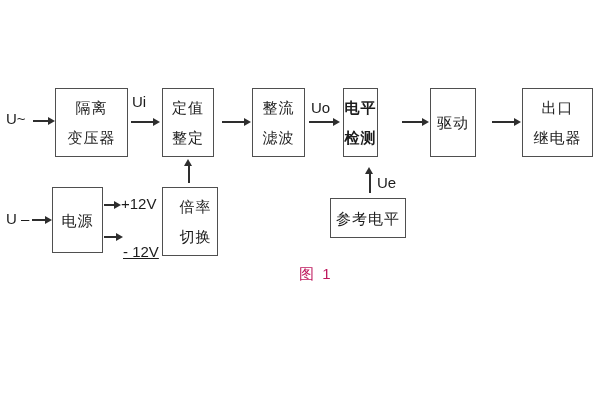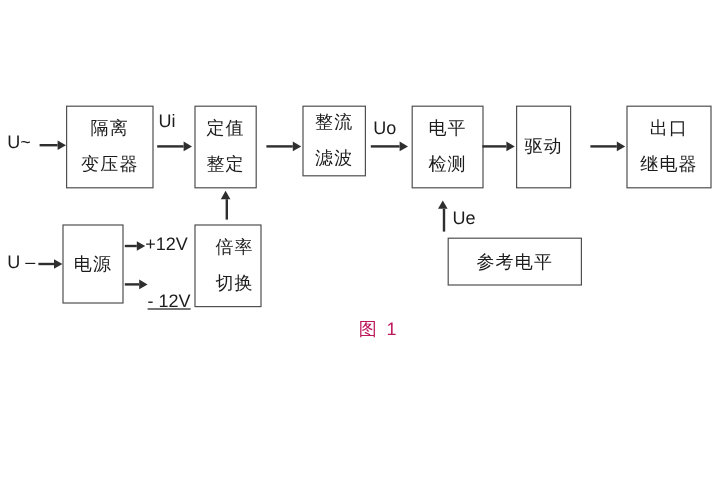--- a/index.html
+++ b/index.html
@@ -83,26 +83,26 @@
   <div class="box" style="left:55px;top:88px;width:73px;height:69px;">
     <span>隔离</span>
     <span>变压器</span>
   </div>
 
   <div class="box" style="left:162px;top:88px;width:52px;height:69px;">
     <span>定值</span>
     <span>整定</span>
   </div>
 
-  <div class="box" style="left:252px;top:88px;width:53px;height:59px;">
+  <div class="box" style="left:252px;top:88px;width:53px;height:69px;">
     <span>整流</span>
     <span>滤波</span>
   </div>
 
-  <div class="box" style="left:343px;top:88px;width:60px;height:69px;">
+  <div class="box" style="left:343px;top:88px;width:35px;height:69px;font-weight:bold;">
     <span>电平</span>
     <span>检测</span>
   </div>
 
   <div class="box" style="left:430px;top:88px;width:46px;height:69px;">
     <span>驱动</span>
   </div>
 
   <div class="box" style="left:522px;top:88px;width:71px;height:69px;">
     <span>出口</span>
@@ -111,21 +111,21 @@
 
   <div class="box" style="left:52px;top:187px;width:51px;height:66px;">
     <span>电源</span>
   </div>
 
   <div class="box" style="left:162px;top:187px;width:56px;height:69px;padding-left:11px;">
     <span>倍率</span>
     <span>切换</span>
   </div>
 
-  <div class="box" style="left:330px;top:198px;width:112px;height:40px;margin-left:43px;">
+  <div class="box" style="left:330px;top:198px;width:76px;height:40px;">
     <span>参考电平</span>
   </div>
 
   <div class="arrow-h" style="left:33px;top:120px;width:15px;"></div>
   <div class="arrow-h" style="left:131px;top:121px;width:22px;"></div>
   <div class="arrow-h" style="left:222px;top:121px;width:22px;"></div>
   <div class="arrow-h" style="left:309px;top:121px;width:24px;"></div>
   <div class="arrow-h" style="left:402px;top:121px;width:20px;"></div>
   <div class="arrow-h" style="left:492px;top:121px;width:22px;"></div>
 

